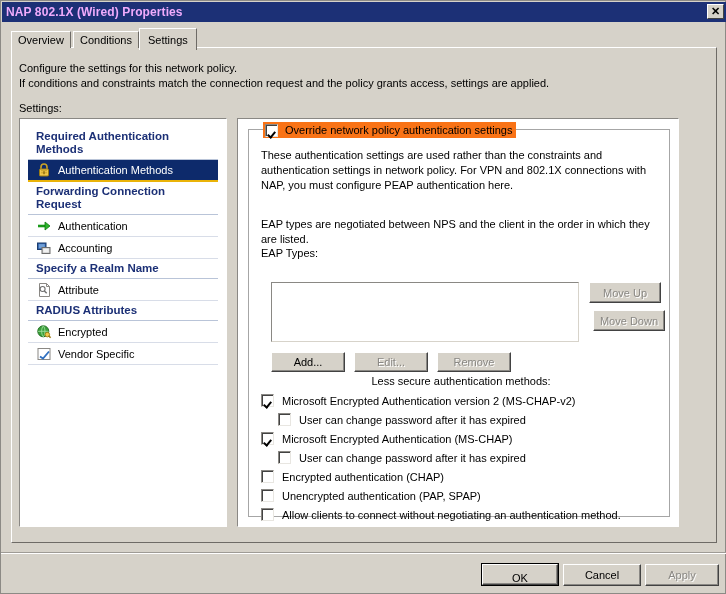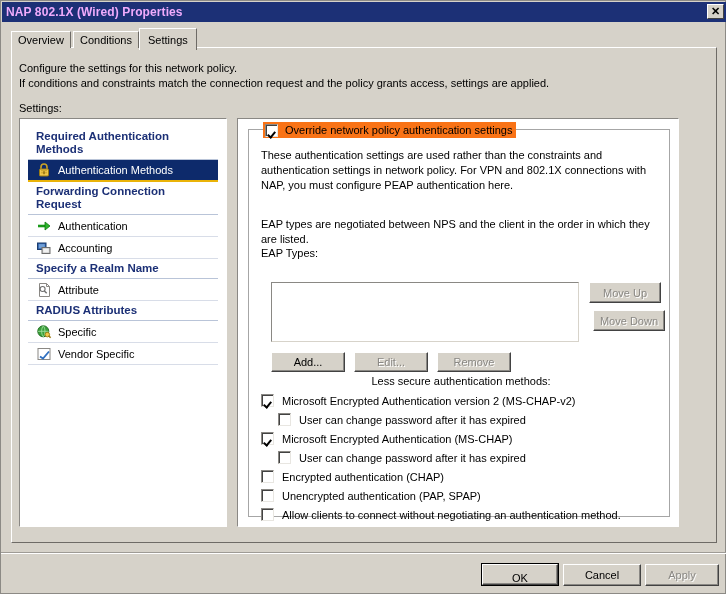--- a/index.html
+++ b/index.html
@@ -410,21 +410,21 @@
 
       <div class="tree-item">
         <span class="ticon">
           <svg width="16" height="16" viewBox="0 0 16 16">
             <circle cx="7.3" cy="7.3" r="5.5" fill="#3aa03a" stroke="#1d6b1d" stroke-width="1"></circle>
             <path d="M2 7.3h10.6M7.3 1.8c2.2 2.6 2.2 8.4 0 11M7.3 1.8c-2.2 2.6-2.2 8.4 0 11" fill="none" stroke="#9fe09f" stroke-width="0.9"></path>
             <circle cx="11.3" cy="10.6" r="2.3" fill="#f0c74b" stroke="#9a7a14" stroke-width="0.9"></circle>
             <path d="M12.6 11.8l2 2" stroke="#9a7a14" stroke-width="1.6"></path>
           </svg>
         </span>
-        <span class="label">Specific</span>
+        <span class="label">Encrypted</span>
       </div>
 
       <div class="tree-item">
         <span class="ticon">
           <svg width="16" height="16" viewBox="0 0 16 16">
             <rect x="2" y="2.5" width="12" height="11" fill="#ffffff" stroke="#8a8884" stroke-width="1"></rect>
             <path d="M4 10.5l3 2 6-7" fill="none" stroke="#2f6fc0" stroke-width="1.8"></path>
           </svg>
         </span>
         <span class="label">Vendor Specific</span>

